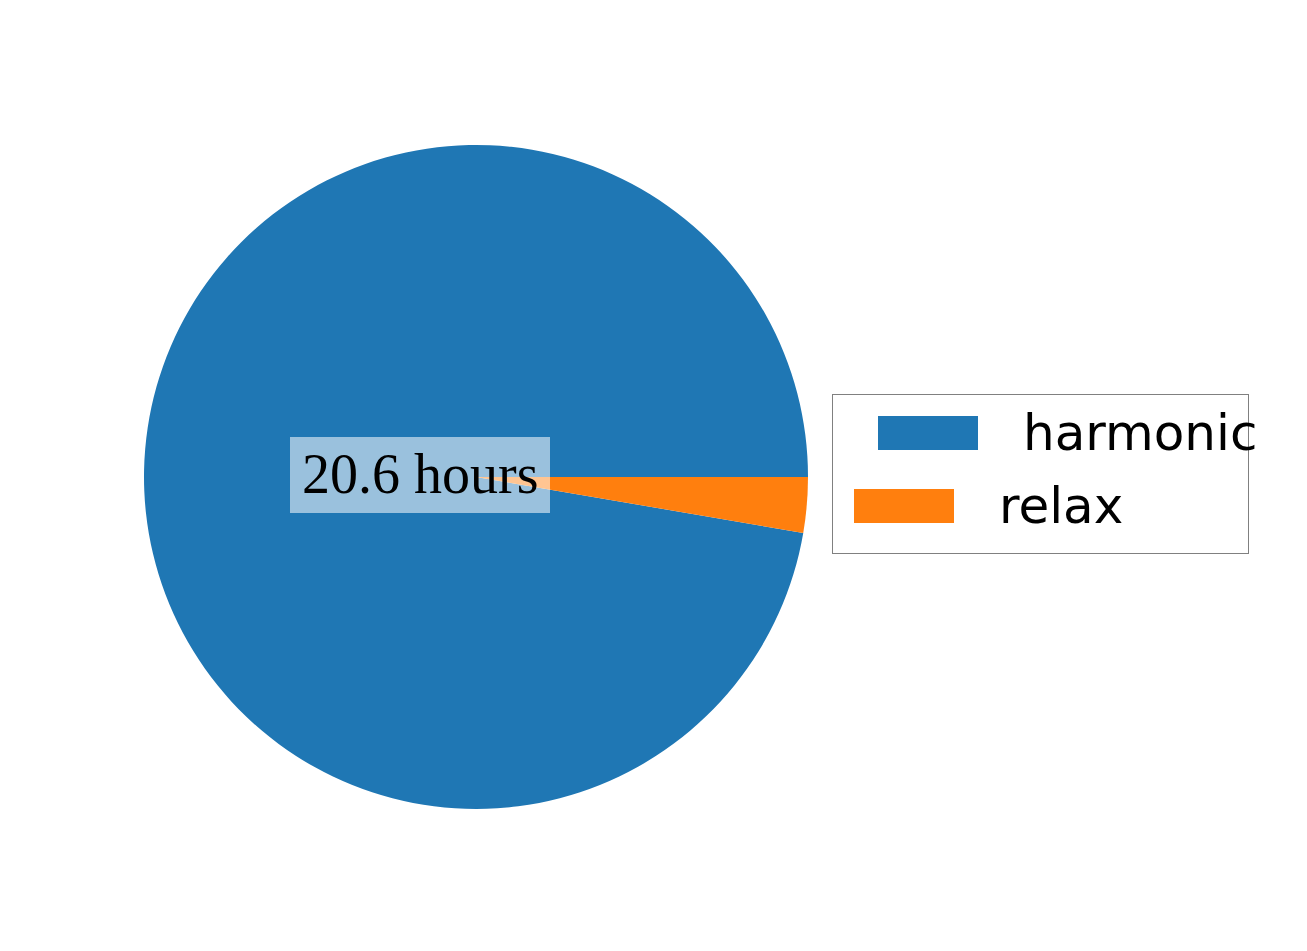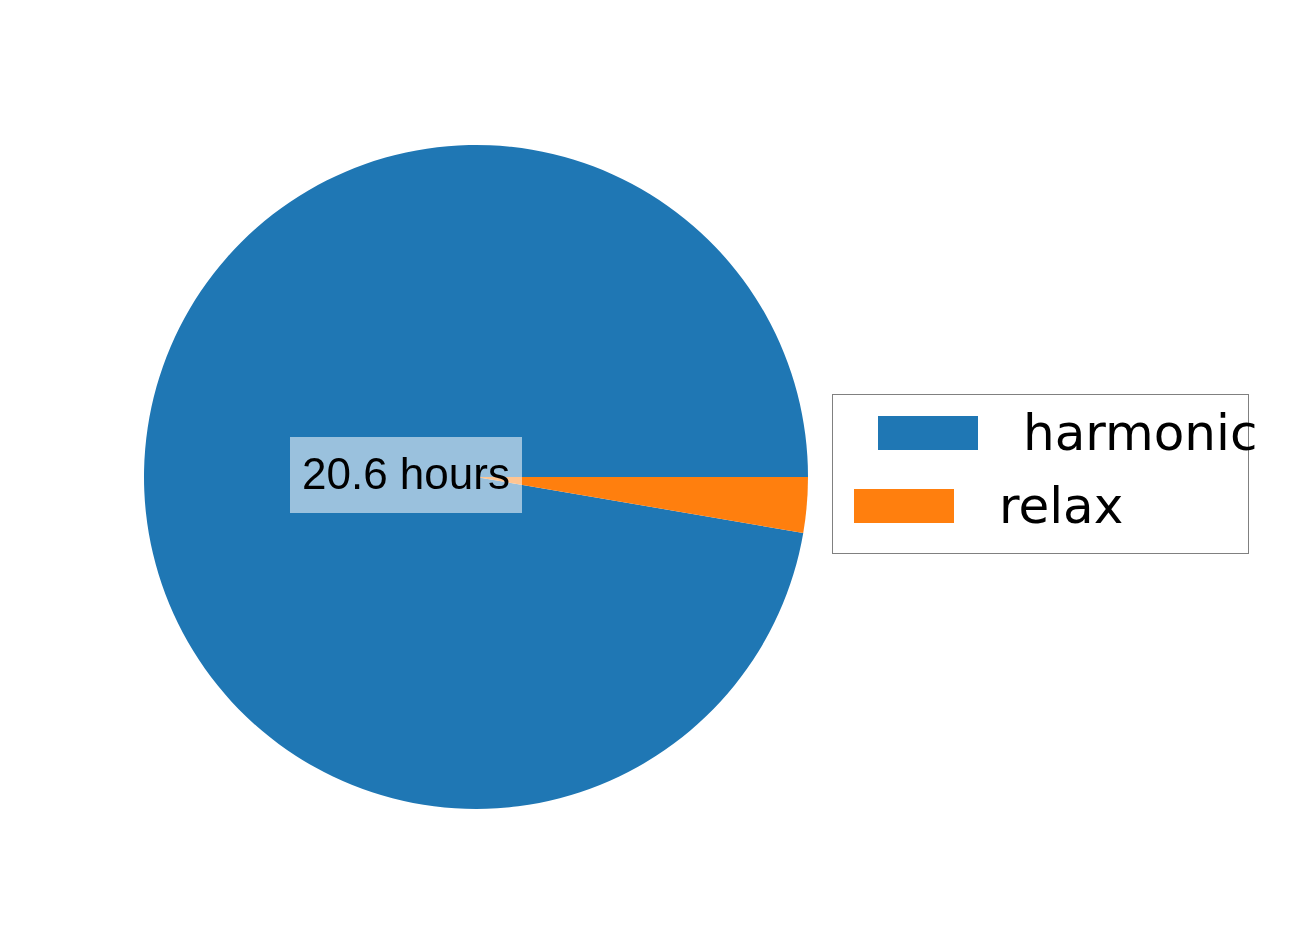--- a/index.html
+++ b/index.html
@@ -23,22 +23,22 @@
     position: absolute;
     left: 0;
     top: 0;
     width: 1307px;
     height: 951px;
   }
   .wedge-label {
     position: absolute;
     white-space: nowrap;
     color: #000000;
-    font-family: Liberation Sans, sans-serif;
-    font-size: 44px;
+    font-family: Liberation Serif, serif;
+    font-size: 56px;
     line-height: 1;
     background: rgba(255, 255, 255, 0.55);
     padding: 10px 12px 12px 12px;
     box-sizing: border-box;
   }
   #label-harmonic {
     left: 290px;
     top: 437px;
     height: 76px;
     display: flex;

